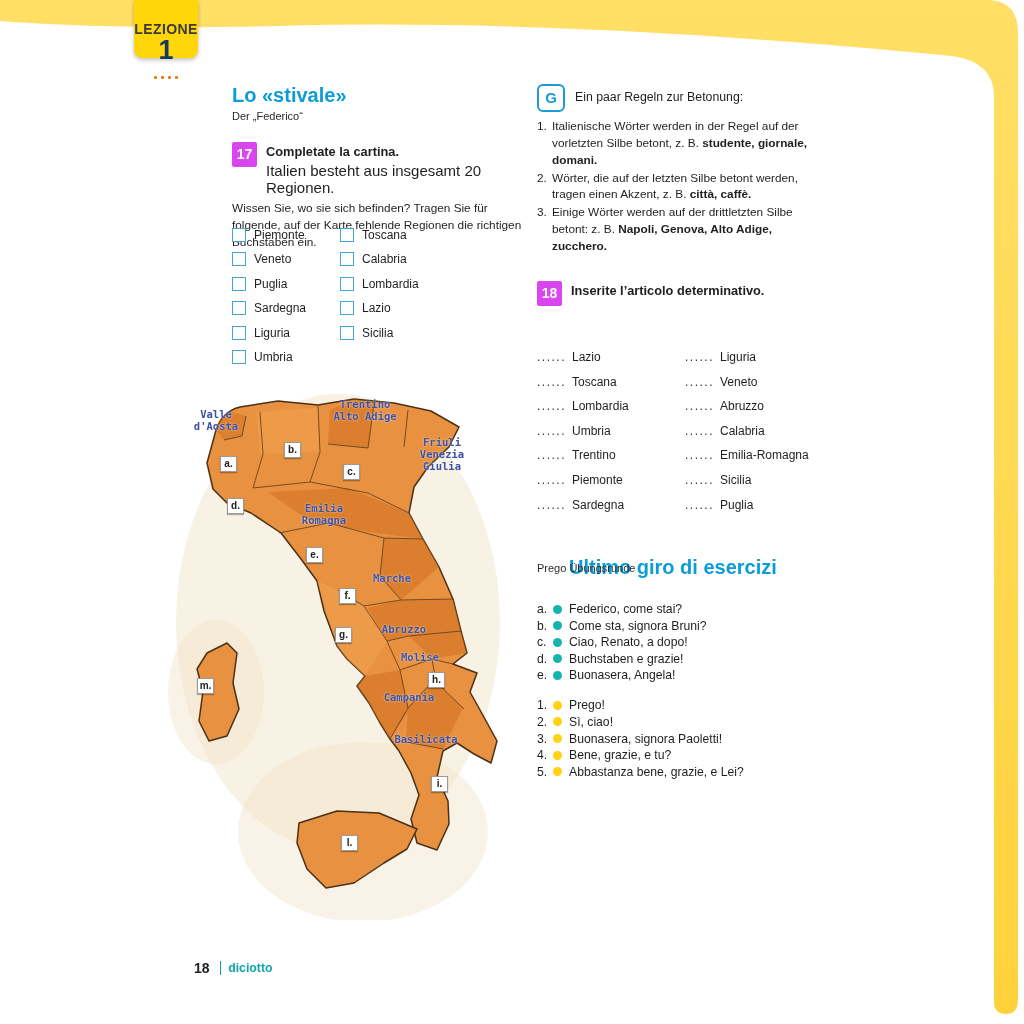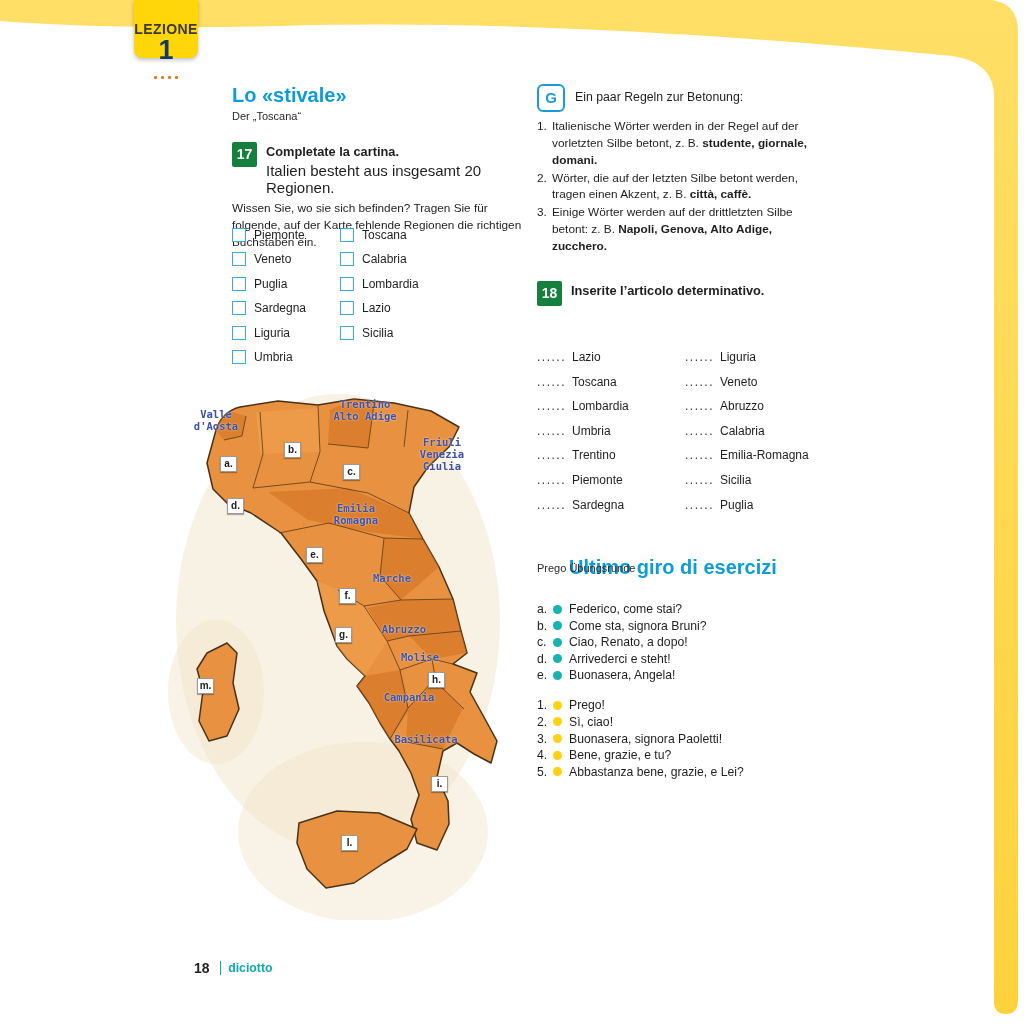--- a/index.html
+++ b/index.html
@@ -10,21 +10,21 @@
   
   .lesson-tab{position:absolute;left:134px;top:0;width:64px;height:58px;background:#ffd60a;border-radius:0 0 8px 8px;box-shadow:0 2px 4px rgba(0,0,0,.25);text-align:center;}
   .lesson-label{font-size:14px;font-weight:bold;color:#3a3a3a;letter-spacing:.4px;margin-top:21px;}
   .lesson-number{font-size:27px;font-weight:bold;color:#163a5e;line-height:1.0;}
   .lesson-dots{margin-top:1px;}
   .lesson-dots i{display:inline-block;width:3px;height:3px;background:#e87a1e;margin:0 2px;border-radius:1px;}
 
   
   .h-blue{position:absolute;font-size:20px;font-weight:bold;color:#0c9cd8;}
   .h-sub{position:absolute;font-size:11px;color:#2a2a2a;}
-  .exnum{flex:none;width:25px;height:25px;background:#15803d;color:#fff;font-weight:bold;font-size:14px;text-align:center;line-height:25px;border-radius:2px;}
+  .exnum{flex:none;width:25px;height:25px;background:#d946ef;color:#fff;font-weight:bold;font-size:14px;text-align:center;line-height:25px;border-radius:2px;}
   .exhead{display:flex;}
   .exhead .stack{margin-left:9px;}
   .extitle{font-weight:bold;font-size:12.8px;padding-top:2px;}
   .exintro{font-size:15px;margin-top:3px;}
   .exbody{font-size:11.8px;line-height:1.42;margin-top:4px;}
 
   
   .ex17{position:absolute;left:232px;top:142px;width:296px;}
   .cbgrid{position:absolute;left:232px;top:228px;width:230px;}
   .cbcol{position:absolute;top:0;}
@@ -90,21 +90,21 @@
     <path d="M0,0 L990,0 Q1018,2 1018,32 L1018,1000 Q1018,1014 1006,1014 Q994,1014 994,1002 L994,96 Q994,62 952,56 Q560,18 280,26 Q120,30 0,21 Z" fill="url(#gold)"></path>
   </svg>
 
   <div class="lesson-tab">
     <div class="lesson-label">LEZIONE</div>
     <div class="lesson-number">1</div>
     <div class="lesson-dots"><i></i><i></i><i></i><i></i></div>
   </div>
 
   <div class="h-blue" style="left:232px;top:84px;">Lo «stivale»</div>
-  <div class="h-sub" style="left:232px;top:110px;">Der „Toscana“</div>
+  <div class="h-sub" style="left:232px;top:110px;">Der „Federico“</div>
 
   <div class="ex17">
     <div class="exhead">
       <div class="exnum">17</div>
       <div class="stack">
         <div class="extitle">Completate la cartina.</div>
         <div class="exintro">Italien besteht aus insgesamt 20 Regionen.</div>
       </div>
     </div>
     <div class="exbody">Wissen Sie, wo sie sich befinden? Tragen Sie für folgende, auf der Karte fehlende Regionen die richtigen Buchstaben ein.</div>
@@ -220,21 +220,21 @@
         <path d="M238,350 L275,357"></path>
       </g>
     </svg>
 
     <div class="maplabel" style="left:48px;top:16px;">Valle
 d'Aosta</div>
     <div class="maplabel" style="left:197px;top:6px;">Trentino
 Alto Adige</div>
     <div class="maplabel" style="left:274px;top:44px;">Friuli
 Venezia Giulia</div>
-    <div class="maplabel" style="left:156px;top:110px;margin-left:32px;">Emilia
+    <div class="maplabel" style="left:156px;top:110px;">Emilia
 Romagna</div>
     <div class="maplabel" style="left:224px;top:180px;">Marche</div>
     <div class="maplabel" style="left:236px;top:231px;">Abruzzo</div>
     <div class="maplabel" style="left:252px;top:259px;">Molise</div>
     <div class="maplabel" style="left:241px;top:299px;">Campania</div>
     <div class="maplabel" style="left:258px;top:341px;">Basilicata</div>
 
     <div class="mapletter" style="left:52px;top:64px;">a.</div>
     <div class="mapletter" style="left:116px;top:50px;">b.</div>
     <div class="mapletter" style="left:175px;top:72px;">c.</div>
@@ -315,21 +315,21 @@
           <span>Come sta, signora Bruni?</span>
         </div>
       <div class="qrow">
           <span class="qkey">c.</span>
           <span class="bullet teal"></span>
           <span>Ciao, Renato, a dopo!</span>
         </div>
       <div class="qrow">
           <span class="qkey">d.</span>
           <span class="bullet teal"></span>
-          <span>Arrivederci e steht!</span>
+          <span>Buchstaben e grazie!</span>
         </div>
       <div class="qrow">
           <span class="qkey">e.</span>
           <span class="bullet teal"></span>
           <span>Buonasera, Angela!</span>
         </div>
     </div>
 
     <div class="alist">
       <div class="qrow">

